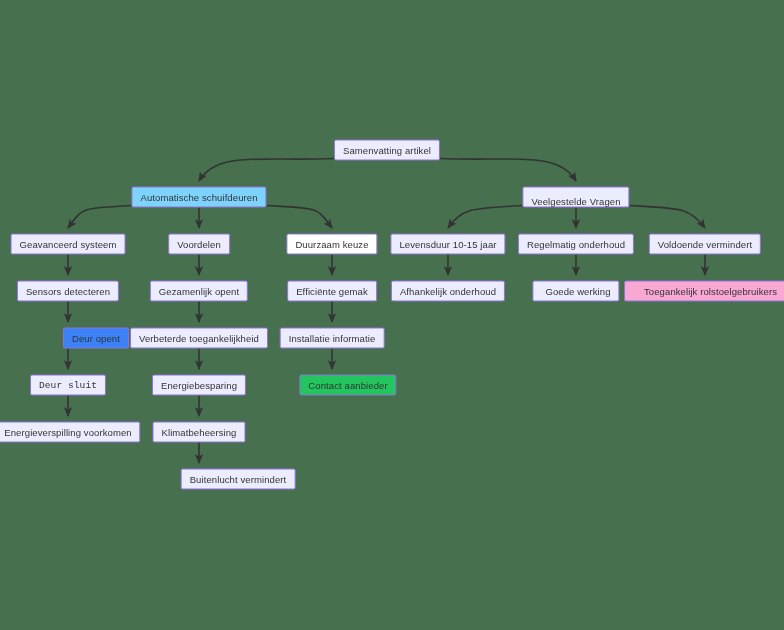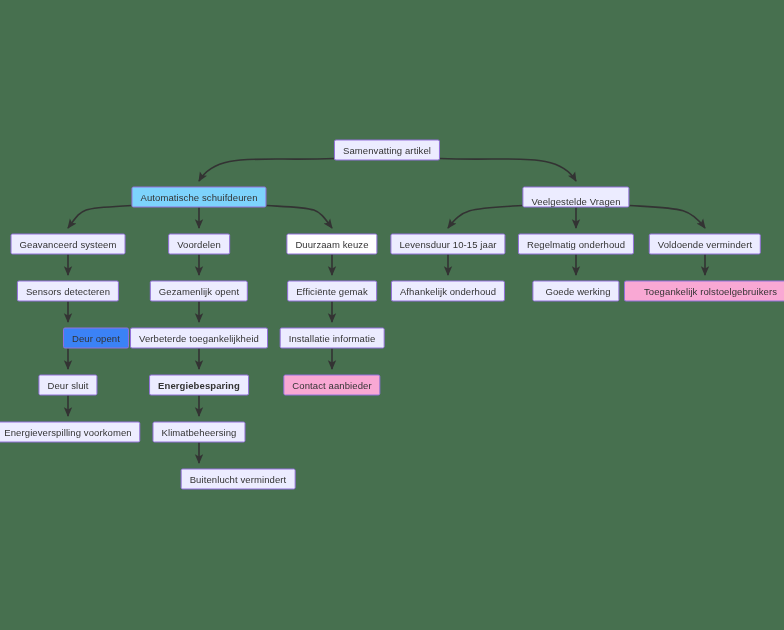--- a/index.html
+++ b/index.html
@@ -138,26 +138,26 @@
       <div class="node" style="left: 68px; top: 338px; background: #3b82f6; border-color: rgb(147, 112, 219); margin-left: 28px;">
         <span class="node-label" style="color: rgb(51, 51, 51);">Deur opent</span>
       </div>
       <div class="node" style="left: 199px; top: 338px; background: rgb(236, 236, 255); border-color: rgb(147, 112, 219);">
         <span class="node-label" style="color: rgb(51, 51, 51);">Verbeterde toegankelijkheid</span>
       </div>
       <div class="node" style="left: 332px; top: 338px; background: rgb(236, 236, 255); border-color: rgb(147, 112, 219);">
         <span class="node-label" style="color: rgb(51, 51, 51);">Installatie informatie</span>
       </div>
       <div class="node" style="left: 68px; top: 385px; background: rgb(236, 236, 255); border-color: rgb(147, 112, 219);">
-        <span class="node-label" style="color: rgb(51, 51, 51);">Deur sluit</span>
+        <span class="node-label" style="color: rgb(51, 51, 51); font-family: Liberation Mono, monospace;">Deur sluit</span>
       </div>
       <div class="node" style="left: 199px; top: 385px; background: rgb(236, 236, 255); border-color: rgb(147, 112, 219);">
-        <span class="node-label" style="color: rgb(51, 51, 51); font-weight: bold;">Energiebesparing</span>
+        <span class="node-label" style="color: rgb(51, 51, 51);">Energiebesparing</span>
       </div>
-      <div class="node" style="left: 332px; top: 385px; background: #f9a8d4; border-color: rgb(147, 112, 219);">
+      <div class="node" style="left: 348px; top: 385px; background: #22c55e; border-color: rgb(147, 112, 219);">
         <span class="node-label" style="color: rgb(51, 51, 51);">Contact aanbieder</span>
       </div>
       <div class="node" style="left: 68px; top: 432px; background: rgb(236, 236, 255); border-color: rgb(147, 112, 219);">
         <span class="node-label" style="color: rgb(51, 51, 51);">Energieverspilling voorkomen</span>
       </div>
       <div class="node" style="left: 199px; top: 432px; background: rgb(236, 236, 255); border-color: rgb(147, 112, 219);">
         <span class="node-label" style="color: rgb(51, 51, 51);">Klimatbeheersing</span>
       </div>
       <div class="node" style="left: 199px; top: 479px; background: rgb(236, 236, 255); border-color: rgb(147, 112, 219); margin-left: 39px;">
         <span class="node-label" style="color: rgb(51, 51, 51);">Buitenlucht vermindert</span>

